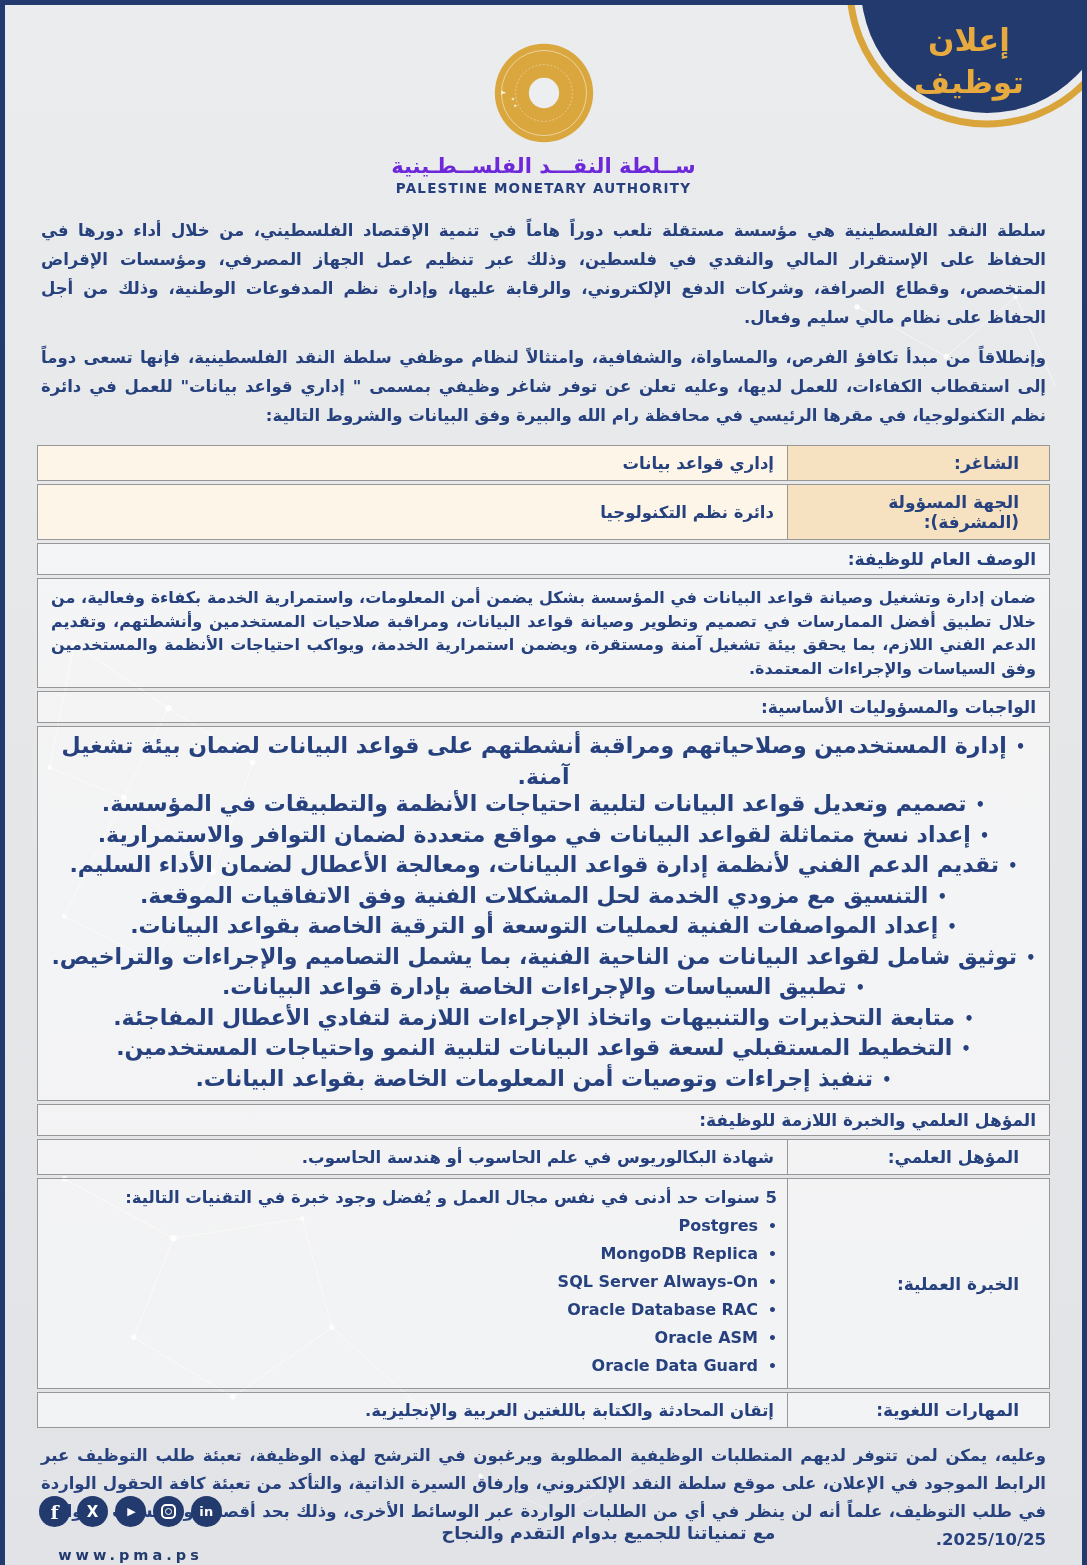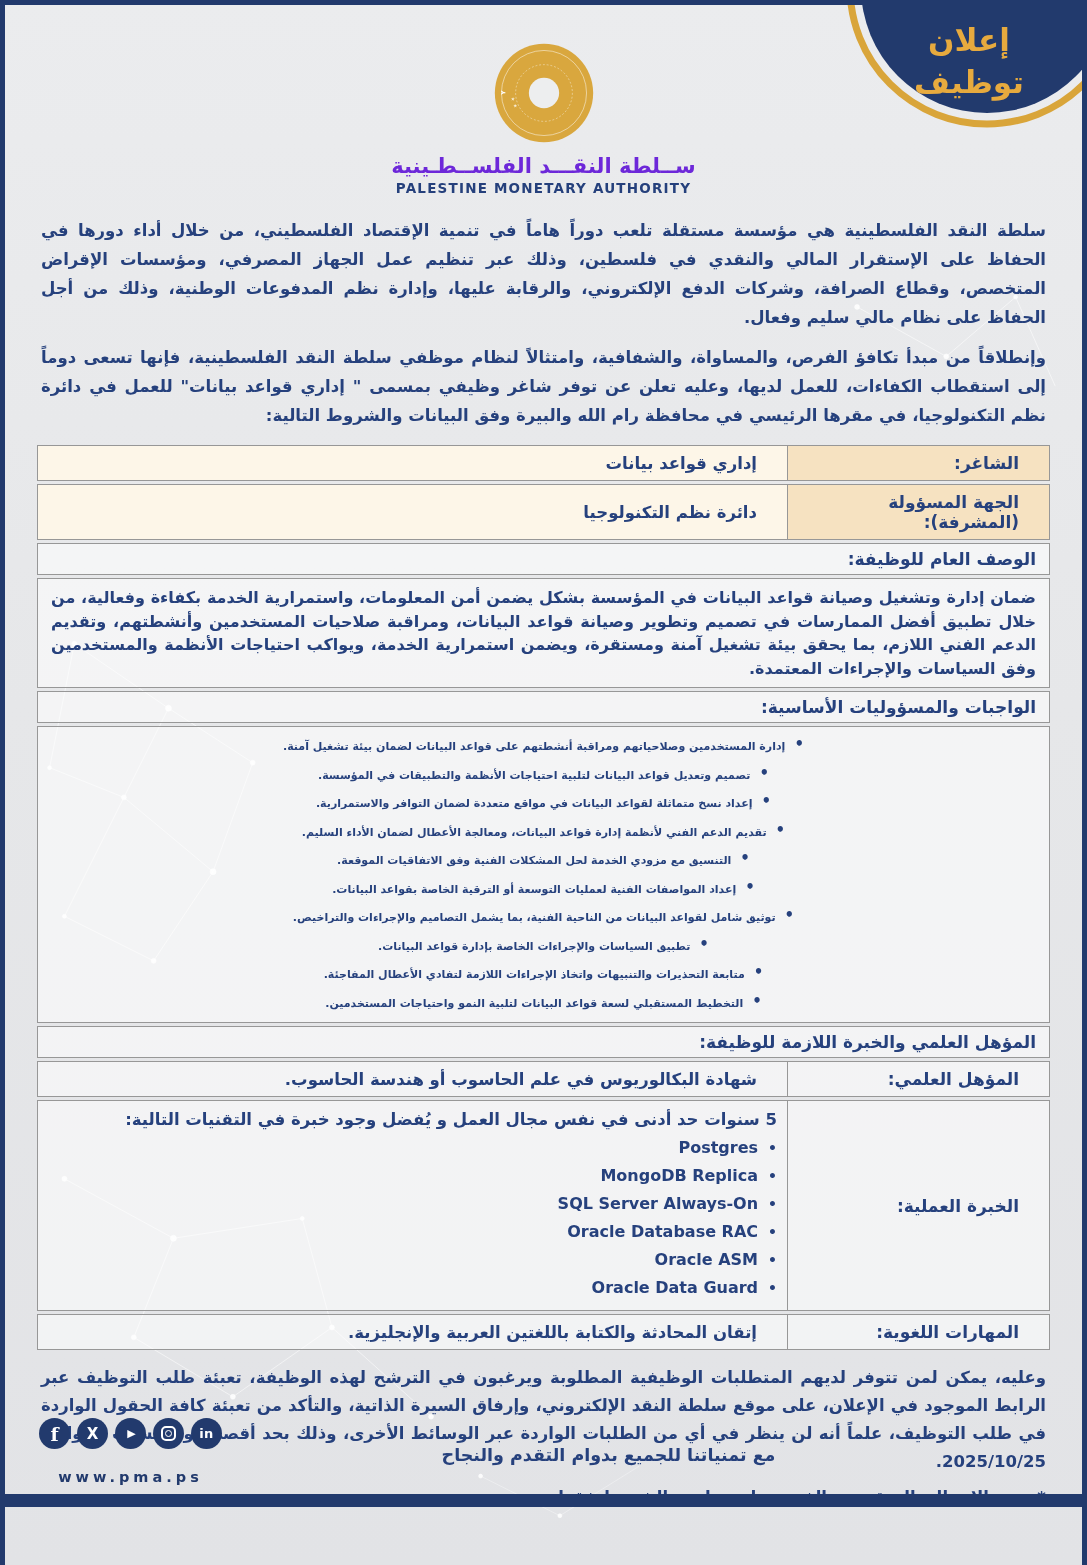--- a/index.html
+++ b/index.html
@@ -31,29 +31,29 @@
   .para { margin:20px 36px 0; font-size:16.5px; line-height:29px; font-weight:bold;
     text-align:justify; text-justify:inter-word; color:#26417d; }
   .para + .para { margin-top:11px; }
 
   
   .jobtable { margin:15px 32px 0; display:flex; flex-direction:column; gap:3px; }
   .row { border:1px solid #979797; background:rgba(255,255,255,0.55); display:flex; align-items:stretch; }
   .row.two { flex-direction:row; }
   .cell-label { width:262px; flex:0 0 262px; padding:7px 30px; font-weight:bold; font-size:17px;
     border-inline-end:1px solid #979797; display:flex; align-items:center; }
-  .cell-value { flex:1; padding:7px 30px; font-size:16.5px; font-weight:bold; text-align:right;
+  .cell-value { flex:1; padding:7px 13px; font-size:16.5px; font-weight:bold; text-align:right;
     display:flex; align-items:center; justify-content:flex-start; }
   .row.beige  .cell-label { background:#f6e2c1; }
   .row.beige  .cell-value { background:#fdf6e8; }
   .row.header-row { padding:5px 13px; font-weight:bold; font-size:17px; }
   .row.text-row { padding:7px 13px; font-size:16px; line-height:23.5px; font-weight:bold;
     text-align:justify; text-justify:inter-word; display:block; }
   .duties { list-style:none; padding:5px 0; width:100%; }
-  .duties li { text-align:center; font-size:11px; line-height:27.5px; font-weight:bold; }
+  .duties li { text-align:center; font-size:22px; line-height:27.5px; font-weight:bold; }
   .duties li::before { content:"\2022"; margin-inline-end:9px; font-size:15px; position:relative; top:-1px; }
   .exp-cell { display:block; padding:6px 10px 8px; }
   .exp-intro { font-size:16.5px; font-weight:bold; text-align:right; line-height:25px; }
   .techs { list-style:none; padding-top:2px; }
   .techs li { text-align:right; direction:rtl; font-size:16px; line-height:27px; font-weight:600; }
   .techs li::before { content:"\2022"; margin-inline-end:10px; font-size:14px; }
   .techs li span { direction:ltr; unicode-bidi:embed; }
 
   
   .closing { margin:14px 36px 0; font-size:16.5px; line-height:28px; font-weight:bold;
@@ -172,20 +172,21 @@
         <li>إدارة المستخدمين وصلاحياتهم ومراقبة أنشطتهم على قواعد البيانات لضمان بيئة تشغيل آمنة.</li>
         <li>تصميم وتعديل قواعد البيانات لتلبية احتياجات الأنظمة والتطبيقات في المؤسسة.</li>
         <li>إعداد نسخ متماثلة لقواعد البيانات في مواقع متعددة لضمان التوافر والاستمرارية.</li>
         <li>تقديم الدعم الفني لأنظمة إدارة قواعد البيانات، ومعالجة الأعطال لضمان الأداء السليم.</li>
         <li>التنسيق مع مزودي الخدمة لحل المشكلات الفنية وفق الاتفاقيات الموقعة.</li>
         <li>إعداد المواصفات الفنية لعمليات التوسعة أو الترقية الخاصة بقواعد البيانات.</li>
         <li>توثيق شامل لقواعد البيانات من الناحية الفنية، بما يشمل التصاميم والإجراءات والتراخيص.</li>
         <li>تطبيق السياسات والإجراءات الخاصة بإدارة قواعد البيانات.</li>
         <li>متابعة التحذيرات والتنبيهات واتخاذ الإجراءات اللازمة لتفادي الأعطال المفاجئة.</li>
         <li>التخطيط المستقبلي لسعة قواعد البيانات لتلبية النمو واحتياجات المستخدمين.</li>
+        <li>تنفيذ إجراءات وتوصيات أمن المعلومات الخاصة بقواعد البيانات.</li>
       </ul>
     </div>
 
     <div class="row header-row">المؤهل العلمي والخبرة اللازمة للوظيفة:</div>
 
     <div class="row two">
       <div class="cell-label">المؤهل العلمي:</div>
       <div class="cell-value">شهادة البكالوريوس في علم الحاسوب أو هندسة الحاسوب.</div>
     </div>
 

